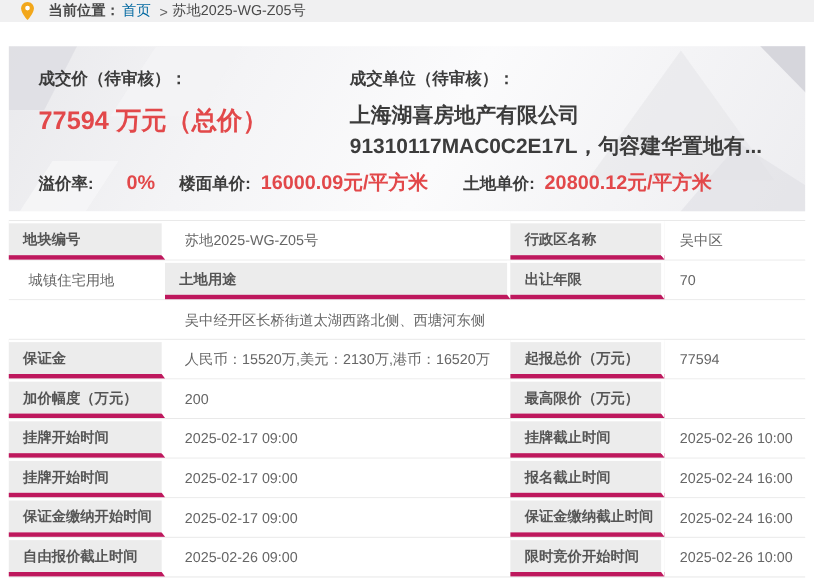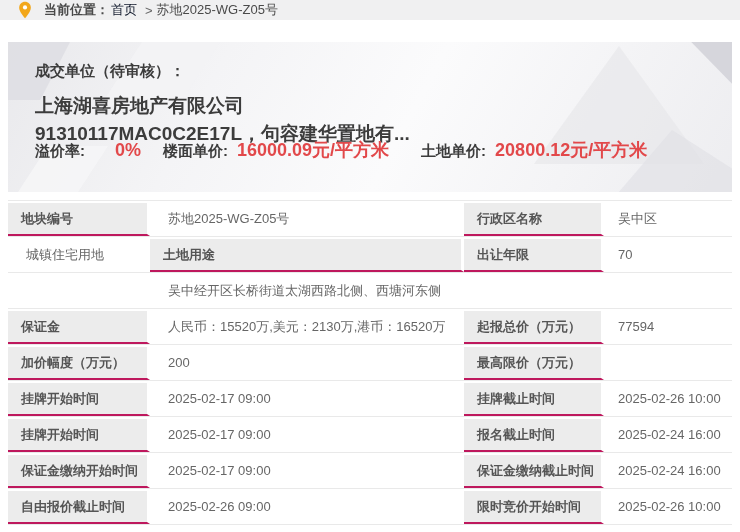--- a/index.html
+++ b/index.html
@@ -4,21 +4,21 @@
 <style>
   * { margin:0; padding:0; box-sizing:border-box; }
   html,body { width:740px; height:532px; overflow:hidden; background:#fff;
     font-family:"Liberation Sans", sans-serif; }
 
   
   .crumb-bar{ height:20px; background:#f0f0f1; display:flex; align-items:center;
     padding-left:18px; font-size:13px; color:#555; }
   .crumb-bar .pin{ width:14px; height:18px; margin-right:12px; display:inline-block; }
   .crumb-bar b{ font-weight:bold; color:#4a4a4a; }
-  .crumb-home{ color:#0f172a; margin:0 4px 0 2px; cursor:pointer; text-decoration:none; }
+  .crumb-home{ color:#0369a1; margin:0 4px 0 2px; cursor:pointer; text-decoration:none; }
   .crumb-sep{ margin:0 4px; color:#666; }
   .crumb-cur{ color:#4a4a4a; }
 
   
   .card{ position:relative; margin:22px 8px 0 8px; height:150px; overflow:hidden;
     background:linear-gradient(118deg,#e9e9ec 0%,#f4f4f6 28%,#fbfbfc 55%,#ededf0 100%); }
   .deco{ position:absolute; pointer-events:none; }
   .deco.d1{ left:0; top:0; width:62px; height:58px; background:#dcdce2;
     clip-path:polygon(0 0,100% 0,52% 100%,0 100%); opacity:.75; }
   .deco.d2{ left:92px; top:0; width:120px; height:64px; background:#f3f3f5;
@@ -33,36 +33,36 @@
     clip-path:polygon(20% 0,60% 0,40% 100%,0 100%); opacity:.8; }
 
   .card-top{ position:relative; display:flex; padding:20px 0 0 27px; }
   .deal-block{ width:283px; }
   .deal-block.right{ flex:1; padding-right:30px; }
   .deal-label{ font-size:15px; font-weight:bold; color:#3c3c3c; }
   .deal-price{ margin-top:13px; font-size:23px; font-weight:bold; color:#e2484a; }
   .deal-company{ margin-top:11px; font-size:19px; font-weight:bold; color:#3c3c3c;
     line-height:28px; white-space:nowrap; }
 
-  .card-premium{ position:absolute; left:27px; bottom:30px; right:14px;
+  .card-premium{ position:absolute; left:27px; bottom:14px; right:14px;
     display:flex; align-items:baseline;text-align:center; }
   .pm-label{ font-size:15px; font-weight:bold; color:#3c3c3c; }
   .pm-val{ font-size:18px; font-weight:bold; color:#e2484a; }
   .pm-val.pct{ margin:0 22px 0 30px; }
   .pm-val.num{ margin-left:9px; }
   .gap1{ margin-left:0; } .gap2{ margin-left:32px; }
 
   
   .tbl{ margin:8px 8px 0 8px; border-top:1px solid #e9e9e9; }
   .trow{ display:grid; grid-template-columns:142px 314px 140px 128px;
     height:36px; border-bottom:1px solid #e9e9e9; background:#fff; }
   .cell{ display:flex; align-items:center; font-size:13px; overflow:hidden;
     white-space:nowrap; }
   .tl{ background:#ececec; font-weight:bold; color:#555; padding-left:13px;
-    border-top:2px solid #fff; border-bottom:2px solid #be185d; border-right:3px solid #fff; }
+    border-top:2px solid #fff; border-bottom:4px solid #be185d; border-right:3px solid #fff; }
   .tv{ color:#666; padding-left:18px; }
   .tv.v2{ padding-left:14px; }
   .tv.span{ grid-column:2 / 5; }
 </style>
 </head>
 <body>
 
 <div class="crumb-bar">
   <span class="pin">
     <svg viewBox="0 0 24 30" width="14" height="18">
@@ -78,20 +78,24 @@
 
 <div class="card">
   <div class="deco d1"></div>
   <div class="deco d2"></div>
   <div class="deco d4"></div>
   <div class="deco d3"></div>
   <div class="deco d5"></div>
   <div class="deco d6"></div>
 
   <div class="card-top">
+    <div class="deal-block">
+      <div class="deal-label">成交价（待审核）：</div>
+      <div class="deal-price">77594 万元（总价）</div>
+    </div>
     <div class="deal-block right">
       <div class="deal-label">成交单位（待审核）：</div>
       <div class="deal-company">
         <div>上海湖喜房地产有限公司</div>
         <div>91310117MAC0C2E17L，句容建华置地有...</div>
       </div>
     </div>
   </div>
 
   <div class="card-premium">

